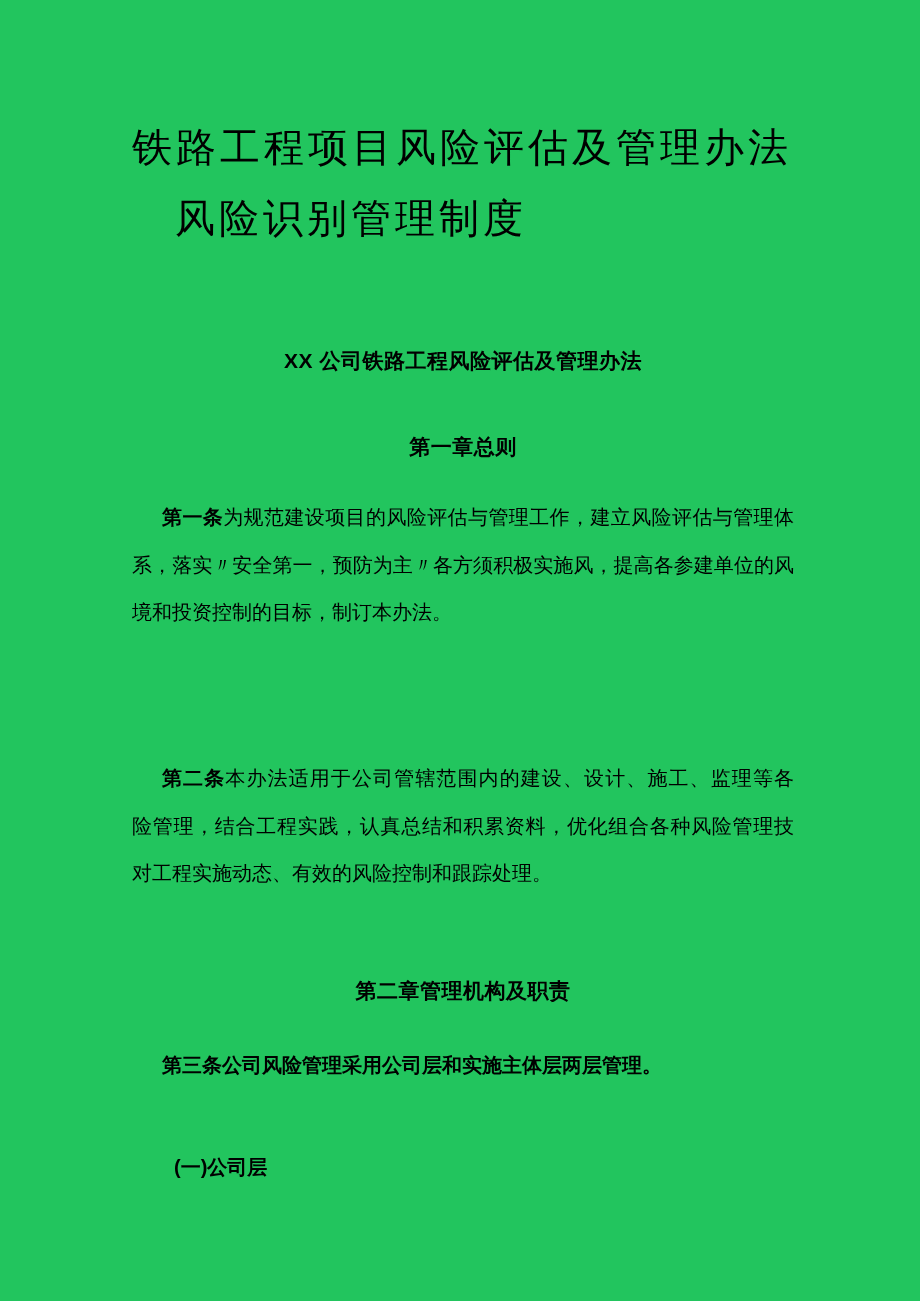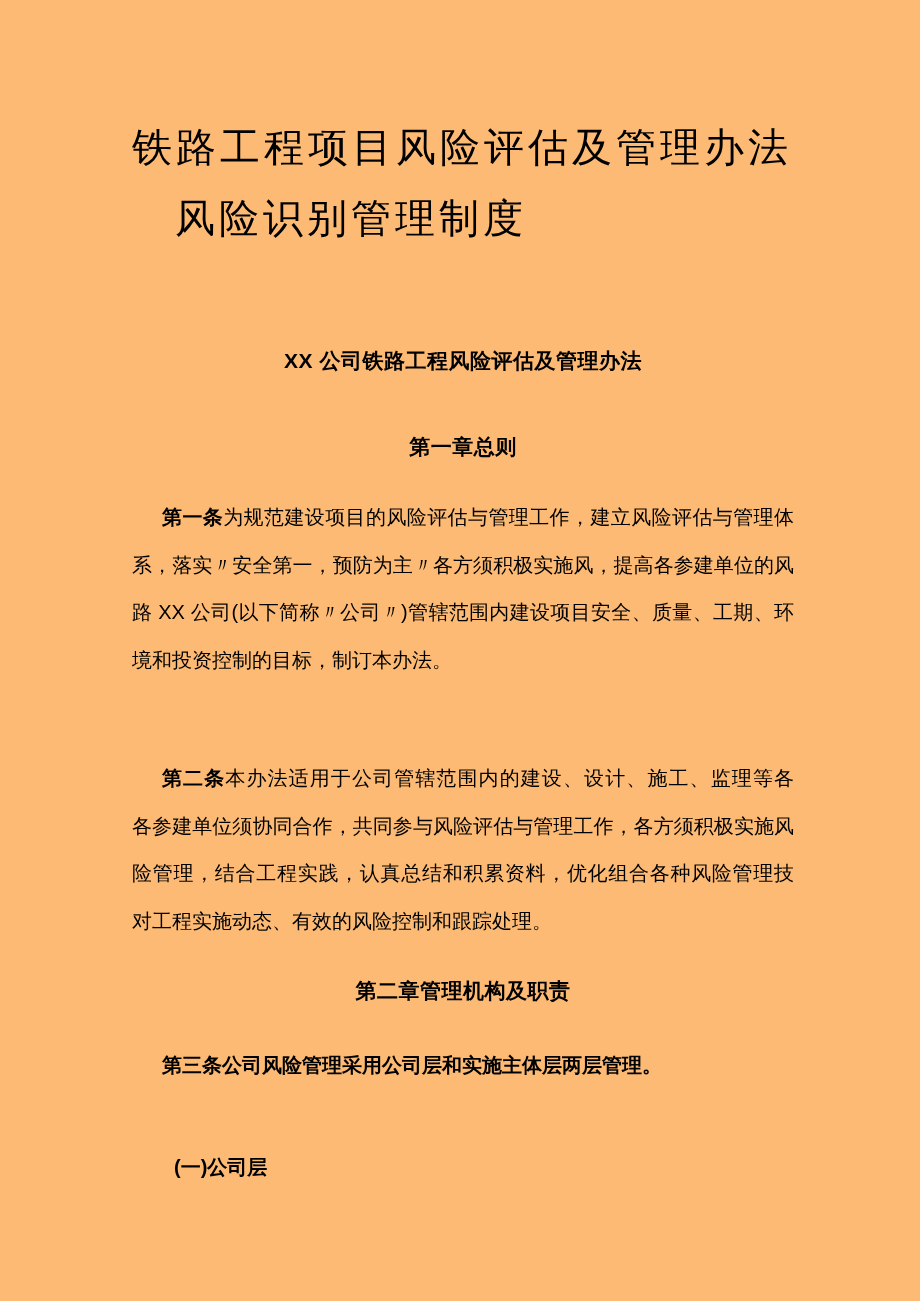--- a/index.html
+++ b/index.html
@@ -5,21 +5,21 @@
   html, body { margin: 0; padding: 0; }
   body {
     width: 920px;
     font-family: "Liberation Sans", "DejaVu Sans", sans-serif;
     background: #ffffff;
   }
   .page {
     position: relative;
     width: 920px;
     height: 1301px;
-    background: #fdba74;
+    background: #22c55e;
     color: #000000;
     overflow: hidden;
   }
   .content {
     position: absolute;
     left: 132px;
     top: 0;
     width: 662px;
   }
   
@@ -92,27 +92,25 @@
       <div class="title-line2">风险识别管理制度</div>
     </div>
 
     <div class="center-heading subtitle">XX 公司铁路工程风险评估及管理办法</div>
 
     <div class="center-heading chapter-1">第一章总则</div>
 
     <div class="article article-1">
       <div class="line justify indent-2"><span class="lead">第一条</span><span>为规范建设项目的风险评估与管理工作，建立风险评估与管理体</span></div>
       <div class="line justify">系，落实〃安全第一，预防为主〃各方须积极实施风，提高各参建单位的风险</div>
-      <div class="line justify">路 XX 公司(以下简称〃公司〃)管辖范围内建设项目安全、质量、工期、环</div>
       <div class="line last">境和投资控制的目标，制订本办法。</div>
     </div>
 
     <div class="article article-2">
       <div class="line justify indent-2"><span class="lead">第二条</span><span>本办法适用于公司管辖范围内的建设、设计、施工、监理等各方，</span></div>
-      <div class="line justify">各参建单位须协同合作，共同参与风险评估与管理工作，各方须积极实施风</div>
       <div class="line justify">险管理，结合工程实践，认真总结和积累资料，优化组合各种风险管理技术，</div>
       <div class="line last">对工程实施动态、有效的风险控制和跟踪处理。</div>
     </div>
 
     <div class="center-heading chapter-2">第二章管理机构及职责</div>
 
     <div class="article article-3">
       <div class="line last indent-2">第三条公司风险管理采用公司层和实施主体层两层管理。</div>
     </div>
 

